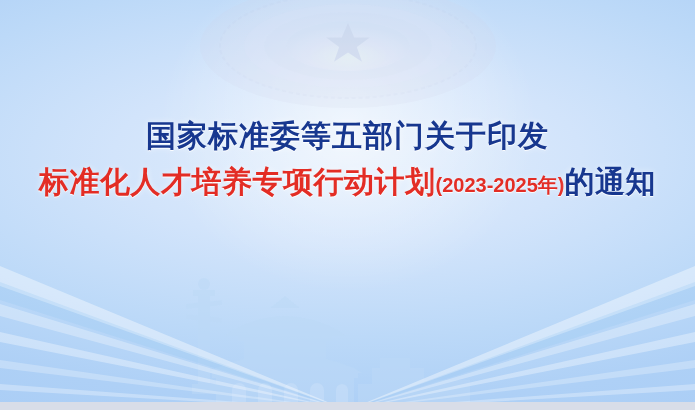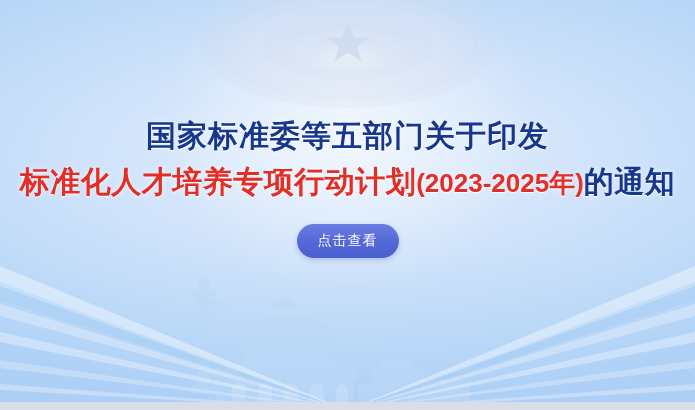--- a/index.html
+++ b/index.html
@@ -102,21 +102,21 @@
     font-size: 30px;
     line-height: 38px;
     font-weight: bold;
     letter-spacing: 0.5px;
     white-space: nowrap;
     text-shadow: 0 1px 0 rgba(255,255,255,0.85), 0 0 6px rgba(255,255,255,0.6);
   }
   .title-line-2 .red { color: #e32d25; }
   .title-line-2 .years {
     color: #e32d25;
-    font-size: 26px;
+    font-size: 20px;
     letter-spacing: 0;
   }
   .title-line-2 .navy { color: #17378f; text-align: center; }
 
   .cta-button {
     margin-top: 22px;
     width: 102px;
     height: 34px;
     border: none;
     border-radius: 17px;
@@ -216,17 +216,16 @@
     </g>
   </svg>
 
   <div class="content">
     <div class="title-line-1">国家标准委等五部门关于印发</div>
 
     <div class="title-line-2">
       <span class="red">标准化人才培养专项行动计划</span><span class="years">(2023-2025年)</span><span class="navy">的通知</span>
     </div>
 
-    <button class="cta-button">点击查看</button>
   </div>
 
   <div class="bottom-strip"></div>
 </div>
 
 </body></html>

